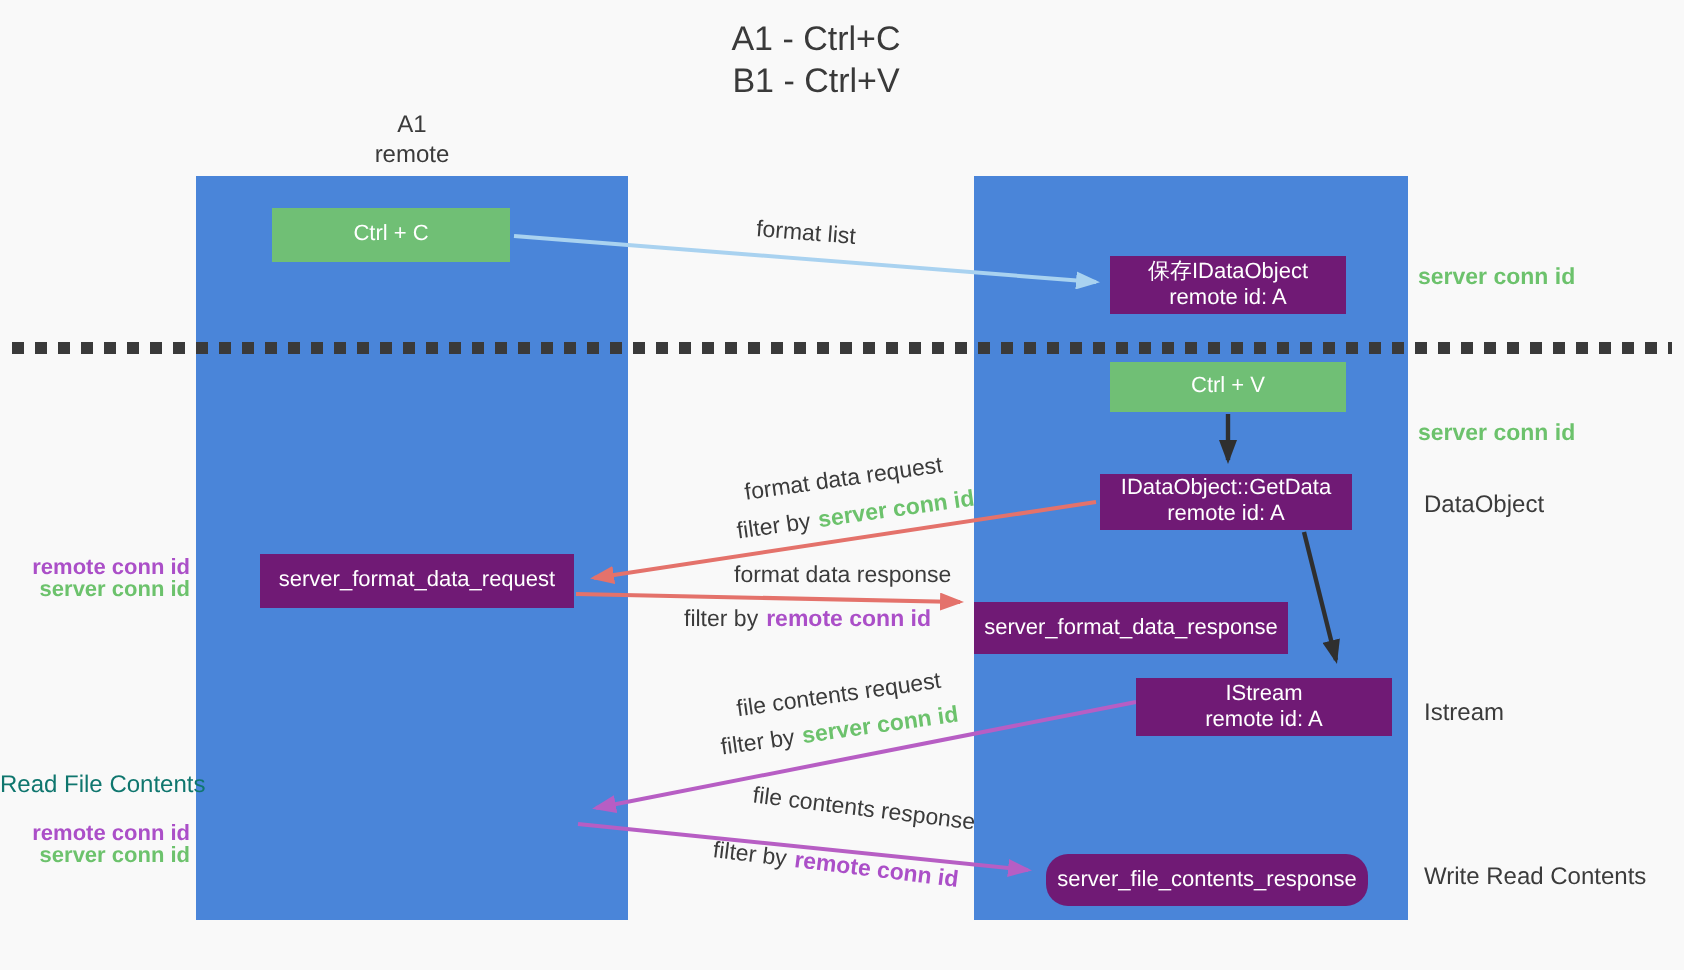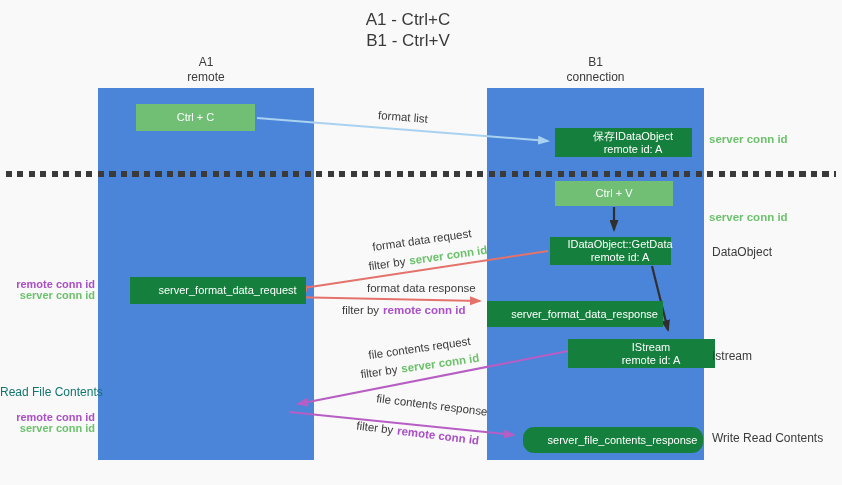--- a/index.html
+++ b/index.html
@@ -10,21 +10,21 @@
   .title{position:absolute;left:328px;top:9px;width:160px;text-align:center;
          font-size:17px;line-height:21px;color:#3a3a3a;}
   .ll-header{position:absolute;top:55px;text-align:center;font-size:12px;line-height:15px;color:#3b3b3b;}
   .lifeline{position:absolute;top:88px;height:372px;background:#4a85d9;}
   .dotted{position:absolute;left:6px;top:171px;width:830px;height:6px;z-index:3;
           background:repeating-linear-gradient(90deg,#3a3a3a 0 6px,transparent 6px 11.5px);}
   .arrows{position:absolute;left:0;top:0;z-index:4;pointer-events:none;}
   .box{position:absolute;z-index:5;display:flex;flex-direction:column;align-items:center;
        justify-content:center;color:#ffffff;font-size:11px;line-height:13px;text-align:left;white-space:nowrap;}
   .green{background:#70bf75;}
-  .orange{background:#15803d;padding-left:19px;}
+  .orange{background:#701a75;}
   .lbl{position:absolute;z-index:6;font-size:11.5px;color:#3b3b3b;white-space:nowrap;}
   .green-t{color:#6cc26c;font-weight:bold;}
   .purple-t{color:#ab4fc8;font-weight:bold;}
   .gap{margin-left:4px;}
   .rot-n8{transform:rotate(-8deg);transform-origin:center;}
   .rot-p7{transform:rotate(7deg);transform-origin:center;}
   .rot-p4{transform:rotate(4.5deg);transform-origin:center;}
   .side-right{position:absolute;z-index:6;font-size:12px;white-space:nowrap;}
   .side-left{position:absolute;z-index:6;left:0;text-align:right;font-size:11px;line-height:11px;white-space:nowrap;}
 </style>
@@ -34,24 +34,20 @@
 <div class="canvas">
 
   <div class="title">
     <div>A1 - Ctrl+C</div>
     <div>B1 - Ctrl+V</div>
   </div>
 
   <div class="ll-header" style="left:98px;width:216px;">
     <div>A1</div>
     <div>remote</div>
-  </div>
-  <div class="ll-header" style="left:487px;width:217px;">
-    <div>B1</div>
-    <div>connection</div>
   </div>
 
   <div class="lifeline" style="left:98px;width:216px;"></div>
   <div class="lifeline" style="left:487px;width:217px;"></div>
 
   <div class="dotted"></div>
 
   <svg class="arrows" width="842" height="485" viewBox="0 0 842 485">
     <defs>
       <marker id="ah-blue" markerUnits="userSpaceOnUse" markerWidth="12" markerHeight="9" refX="10" refY="4.5" orient="auto">
@@ -82,21 +78,21 @@
 
   <div class="box orange" style="left:555px;top:128px;width:118px;height:29px;">
     <span>保存IDataObject</span>
     <span>remote id: A</span>
   </div>
 
   <div class="box green" style="left:555px;top:181px;width:118px;height:25px;">
     <span>Ctrl + V</span>
   </div>
 
-  <div class="box orange" style="left:550px;top:237px;width:102px;height:28px;">
+  <div class="box orange" style="left:550px;top:237px;width:126px;height:28px;">
     <span>IDataObject::GetData</span>
     <span>remote id: A</span>
   </div>
 
   <div class="box orange" style="left:130px;top:277px;width:157px;height:27px;">
     <span>server_format_data_request</span>
   </div>
 
   <div class="box orange" style="left:487px;top:289px;width:157px;height:26px;margin-top:12px;">
     <span>server_format_data_response</span>

